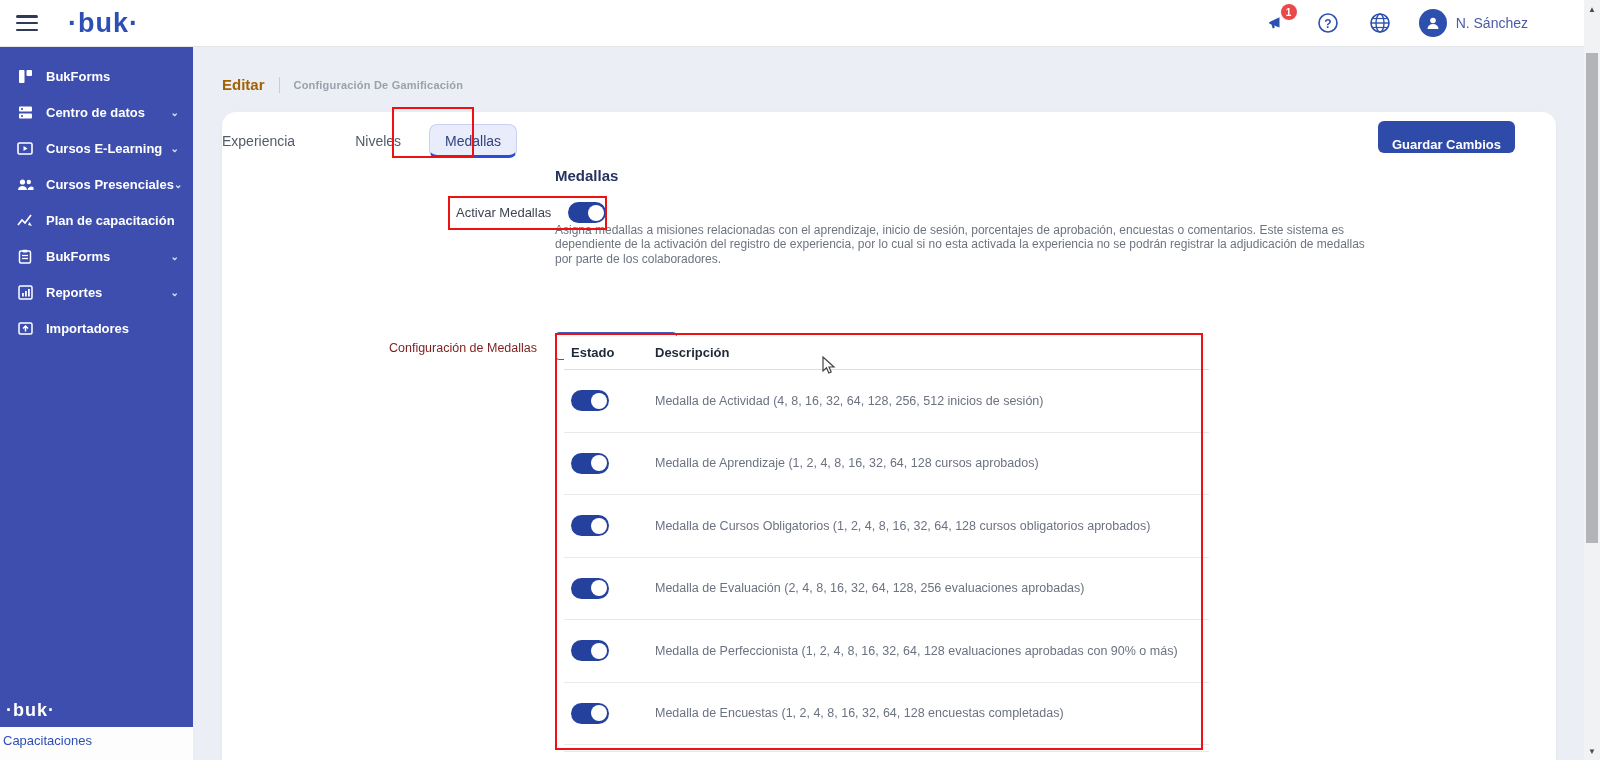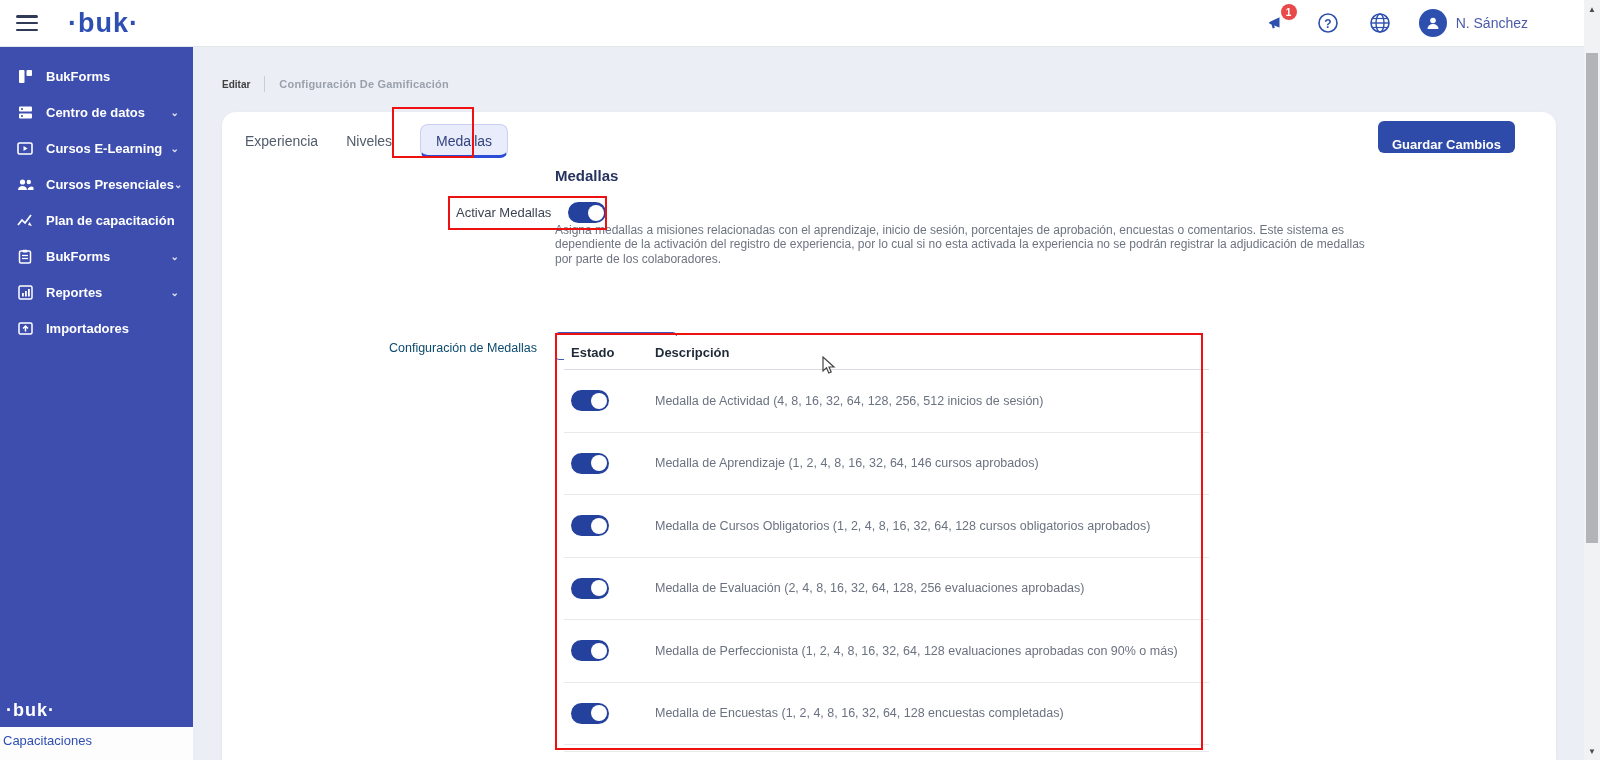--- a/index.html
+++ b/index.html
@@ -47,33 +47,33 @@
   .side-item .chev { font-size:10px; opacity:.85; }
   .side-footer { position:absolute; left:6px; bottom:6px; font-size:18px; font-weight:700; color:#fff; letter-spacing:1px; }
   .below-sidebar {
     position:absolute; left:0; top:727px; width:193px; height:33px; background:#fdfdfd;
   }
   .status-link { position:absolute; left:3px; top:6px; font-size:13px; color:#2d4eb3; cursor:pointer; }
 
   
   .main-bg { position:absolute; left:193px; top:47px; width:1391px; height:713px; background:#ebeef4; }
   .breadcrumb { position:absolute; left:222px; top:76px; display:flex; align-items:center; gap:14px; z-index:6; }
-  .bc-title { font-size:10px; font-weight:700; color:#404040; }
+  .bc-title { font-size:15px; font-weight:700; color:#a16207; }
   .bc-sep { width:1px; height:16px; background:#c9cdd4; }
   .bc-sub { font-size:11px; font-weight:700; color:#9aa1ad; letter-spacing:.2px; }
 
   .card {
     position:absolute; left:222px; top:112px; width:1334px; height:648px;
     background:#ffffff; border-radius:14px 14px 0 0;
     box-shadow:0 1px 3px rgba(30,41,80,.06); z-index:5;
   }
   .tabbar { position:absolute; left:0; top:0; width:100%; height:58px; display:flex; align-items:center; }
   .tab { font-size:14px; color:#525c6b; cursor:pointer; padding:8px 0; }
-  .tab-experiencia { margin-left:23px; }
-  .tab-niveles { margin-left:28px; }
+  .tab-experiencia { }
+  .tab-niveles { margin-left:60px; }
   .tab-active {
     margin-left:28px; padding:8px 15px 6px 15px; color:#32437f; font-weight:400;
     background:#e9ecfa; border:1px solid #c9d0f2; border-bottom:3px solid #2c4bd6;
     border-radius:8px;
   }
   .save-btn {
     position:absolute; right:41px; top:9px; height:28px; padding:16px 14px;
     background:#2e4ba9; color:#fff; font-size:13px; font-weight:700;
     border:none; border-radius:6px; cursor:pointer; font-family:"Liberation Sans", sans-serif;
   }
@@ -87,21 +87,21 @@
     position:absolute; left:555px; top:223px; width:818px; z-index:5;
     font-size:12px; line-height:14.4px; color:#6d7480;
   }
   .view-medals-btn {
     position:absolute; left:555px; top:294px; height:28px; padding:0 12px; z-index:6;
     display:flex; align-items:center; gap:7px; background:#fff;
     border:1px solid #3b5bbf; border-radius:4px; color:#2d4fb5; font-size:13px; cursor:pointer;
     font-family:"Liberation Sans", sans-serif;
     margin-top:38px;
   }
-  .config-label { position:absolute; left:377px; top:341px; width:160px; text-align:right; font-size:12.5px; color:#0c4a6e; z-index:6; }
+  .config-label { position:absolute; left:377px; top:341px; width:160px; text-align:right; font-size:12.5px; color:#7f1d1d; z-index:6; }
 
   
   .medal-table { position:absolute; left:564px; top:336px; width:645px; z-index:6; background:#fff; }
   .mt-header { display:flex; align-items:center; height:34px; border-bottom:1px solid #d9dce2; }
   .mt-h-estado { width:91px; padding-left:7px; font-size:13px; font-weight:700; color:#1f2937; }
   .mt-h-desc { font-size:13px; font-weight:700; color:#1f2937; }
   .mt-row { display:flex; align-items:center; height:62.5px; border-bottom:1px solid #e7e9ed; }
   .mt-c-toggle { width:91px; padding-left:7px; flex:none; }
   .mt-c-desc { font-size:12.5px; color:#6b7280; padding-right:8px; }
   .mt-partial { height:7px; border-bottom:1px solid #e7e9ed; }
@@ -323,21 +323,21 @@
         </div>
       </div>
     <div class="mt-c-desc">Medalla de Actividad (4, 8, 16, 32, 64, 128, 256, 512 inicios de sesión)</div>
   </div>
   <div class="mt-row">
     <div class="mt-c-toggle">
         <div class="switch">
           <div class="knob"></div>
         </div>
       </div>
-    <div class="mt-c-desc">Medalla de Aprendizaje (1, 2, 4, 8, 16, 32, 64, 146 cursos aprobados)</div>
+    <div class="mt-c-desc">Medalla de Aprendizaje (1, 2, 4, 8, 16, 32, 64, 128 cursos aprobados)</div>
   </div>
   <div class="mt-row">
     <div class="mt-c-toggle">
         <div class="switch">
           <div class="knob"></div>
         </div>
       </div>
     <div class="mt-c-desc">Medalla de Cursos Obligatorios (1, 2, 4, 8, 16, 32, 64, 128 cursos obligatorios aprobados)</div>
   </div>
   <div class="mt-row">

